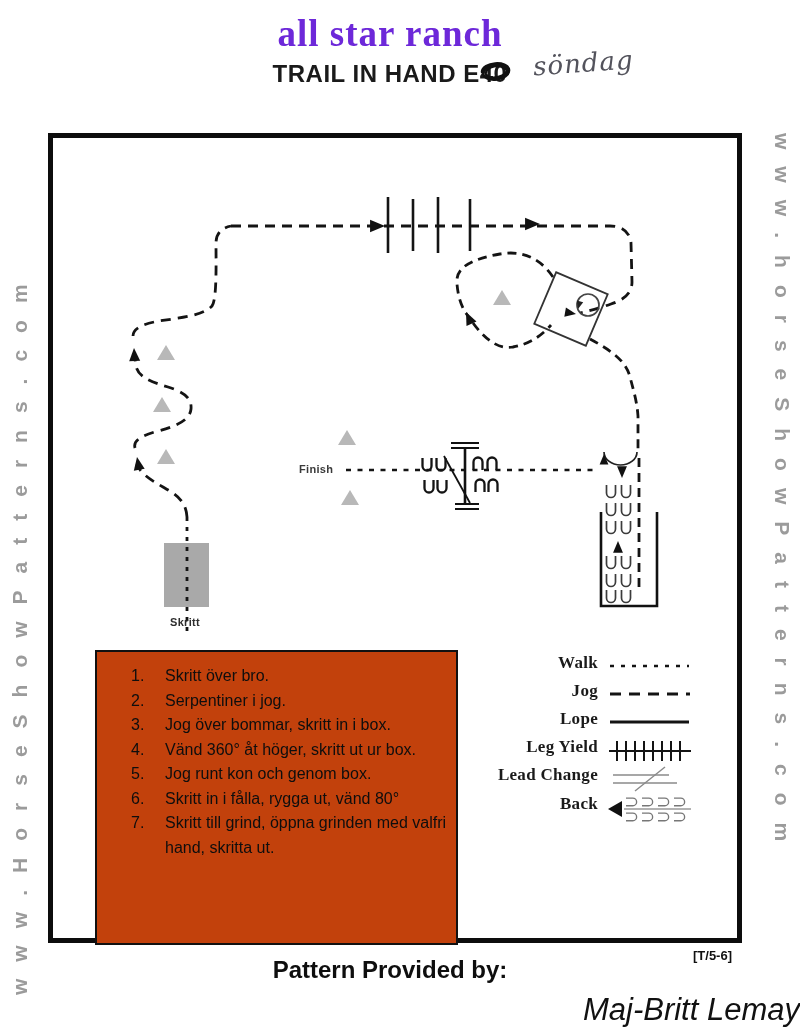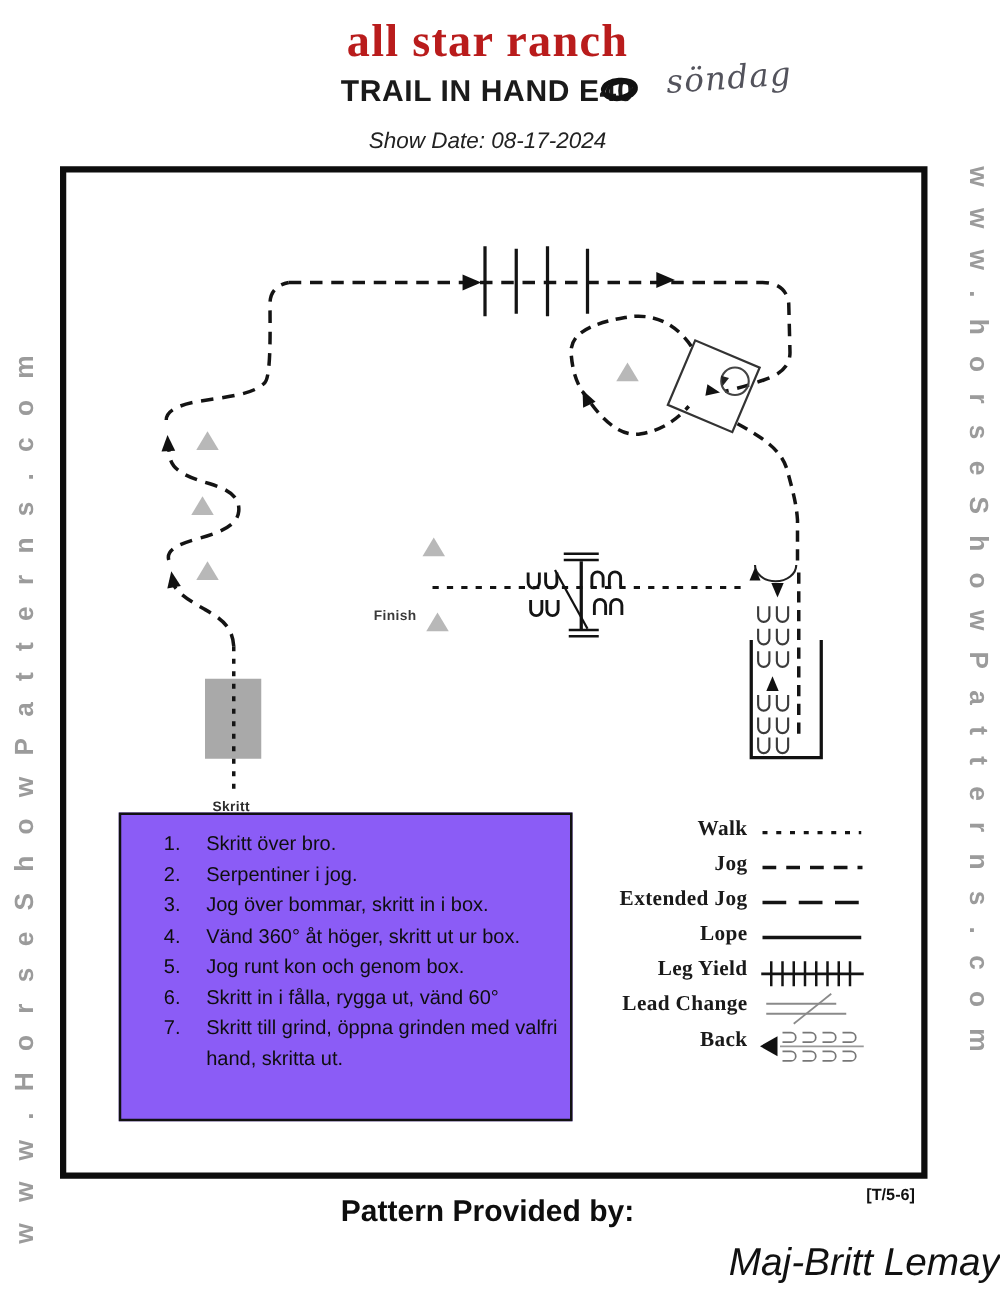--- a/index.html
+++ b/index.html
@@ -1,46 +1,46 @@
 <!DOCTYPE html>
 <html><head>
 <meta charset="utf-8">
 <style>
   html,body{margin:0;padding:0;background:#fff;}
   .page{position:relative;width:800px;height:1033px;background:#fff;overflow:hidden;
         font-family:"Liberation Sans",sans-serif;color:#111;}
 
   
   .title{position:absolute;left:0;top:12px;width:780px;text-align:center;
-         font-family:"Liberation Serif",serif;font-weight:bold;font-size:37px;letter-spacing:1px;color:#b91c1c;}
+         font-family:"Liberation Serif",serif;font-weight:bold;font-size:37px;letter-spacing:1px;color:#6d28d9;}
   .subtitle{position:absolute;left:0;top:60px;width:780px;text-align:center;
             font-weight:bold;font-size:24px;letter-spacing:.5px;color:#1a1a1a;}
   .scribbled{position:relative;display:inline-block;}
   .scribbled svg{position:absolute;left:-4px;top:-4px;}
   .handwritten{position:absolute;left:533px;top:48px;font-family:"DejaVu Serif",serif;
                font-style:italic;font-size:26px;color:#53535c;transform:rotate(-4deg);letter-spacing:1px;}
   .showdate{position:absolute;left:0;top:102px;width:780px;text-align:center;
             font-style:italic;font-size:18px;color:#222;}
 
   
   .wm{position:absolute;font-weight:bold;font-size:21px;letter-spacing:17px;color:#9b9b9b;white-space:nowrap;}
   .wm-left{left:8px;top:995px;width:880px;transform:rotate(-90deg);transform-origin:0 0;}
   .wm-right{left:794px;top:133px;width:880px;transform:rotate(90deg);transform-origin:0 0;}
 
   
   .arena{position:absolute;left:48px;top:133px;width:684px;height:800px;border:5px solid #0d0d0d;background:#fff;}
   .diagram-svg{position:absolute;left:0;top:0;}
 
-  .field-label{position:absolute;font-size:11px;font-weight:bold;color:#2d2d2d;letter-spacing:.3px;margin-top:24px;}
+  .field-label{position:absolute;font-size:11px;font-weight:bold;color:#2d2d2d;letter-spacing:.3px;}
   .label-start{left:170px;top:616px;}
   .label-finish{left:299px;top:463px;color:#3a3a3a;}
 
   
-  .instructions{position:absolute;left:95px;top:650px;width:363px;height:247px;
-                border:2px solid #111;background:#8b5cf6;box-sizing:border-box;}
+  .instructions{position:absolute;left:95px;top:650px;width:363px;height:295px;
+                border:2px solid #111;background:#c2410c;box-sizing:border-box;}
   .instructions ol{margin:12px 8px 0 0;padding:0;list-style:none;counter-reset:step;}
   .instructions li{position:relative;padding-left:68px;font-size:16px;line-height:24.5px;color:#0e0e0e;counter-increment:step;}
   .instructions li::before{content:counter(step) ".";position:absolute;left:34px;}
 
   
   .legend{position:absolute;left:472px;top:653px;width:246px;}
   .legend-row{display:flex;align-items:flex-start;}
   .legend-label{width:126px;text-align:right;font-family:"Liberation Serif",serif;font-weight:bold;
                 font-size:17px;color:#1a1a1a;padding-right:9px;letter-spacing:.3px;}
   .legend-sym{flex:0 0 auto;}
@@ -57,21 +57,20 @@
 
 <div class="page">
 
   <div class="title">all star ranch</div>
   <div class="subtitle">
     <span>TRAIL IN HAND E</span><span class="scribbled"><span>40</span><svg width="40" height="34" viewBox="0 0 40 34">
       <path d="M6 16 C6 6 32 4 33 14 C34 24 8 28 7 17 C6 8 28 5 31 12 C34 20 12 26 10 18 C9 10 26 7 29 13" fill="none" stroke="#111" stroke-width="2.6" stroke-linecap="round"></path>
     </svg></span>
   </div>
   <div class="handwritten">söndag</div>
-  <div class="showdate">Show Date: 08-17-2024</div>
 
   <div class="wm wm-left">www.HorseShowPatterns.com</div>
   <div class="wm wm-right">www.horseShowPatterns.com</div>
 
   <div class="arena"></div>
 
   <svg class="diagram-svg" width="800" height="1033" viewBox="0 0 800 1033">
     <defs>
       <path id="ah" d="M0 0 L-5.5 13 L5.5 13 Z"></path>
       <path id="shoe" d="M1.5 0 L1.5 8 A4.5 4.5 0 0 0 10.5 8 L10.5 0" fill="none"></path>
@@ -160,42 +159,36 @@
   <div class="field-label label-start">Skritt</div>
   <div class="field-label label-finish">Finish</div>
 
   <div class="instructions">
     <ol>
       <li>Skritt över bro.</li>
       <li>Serpentiner i jog.</li>
       <li>Jog över bommar, skritt in i box.</li>
       <li>Vänd 360° åt höger, skritt ut ur box.</li>
       <li>Jog runt kon och genom box.</li>
-      <li>Skritt in i fålla, rygga ut, vänd 60°</li>
+      <li>Skritt in i fålla, rygga ut, vänd 80°</li>
       <li>Skritt till grind, öppna grinden med valfri hand, skritta ut.</li>
     </ol>
   </div>
 
   <div class="legend">
     <div class="legend-row" style="height:28px">
       <div class="legend-label">Walk</div>
       <svg class="legend-sym" width="86" height="26">
           <line x1="3" y1="13" x2="82" y2="13" stroke="#141414" stroke-width="2.6" stroke-dasharray="4 7"></line>
         </svg>
     </div>
     <div class="legend-row" style="height:28px">
       <div class="legend-label">Jog</div>
       <svg class="legend-sym" width="86" height="26">
           <line x1="3" y1="13" x2="83" y2="13" stroke="#141414" stroke-width="2.8" stroke-dasharray="11 8"></line>
-        </svg>
-    </div>
-    <div class="legend-row" style="height:28px">
-      <div class="legend-label">Extended Jog</div>
-      <svg class="legend-sym" width="86" height="26">
-          <line x1="3" y1="13" x2="84" y2="13" stroke="#141414" stroke-width="2.8" stroke-dasharray="19 10"></line>
         </svg>
     </div>
     <div class="legend-row" style="height:28px">
       <div class="legend-label">Lope</div>
       <svg class="legend-sym" width="86" height="26">
           <line x1="3" y1="13" x2="82" y2="13" stroke="#141414" stroke-width="2.8"></line>
         </svg>
     </div>
     <div class="legend-row" style="height:28px">
       <div class="legend-label">Leg Yield</div>

